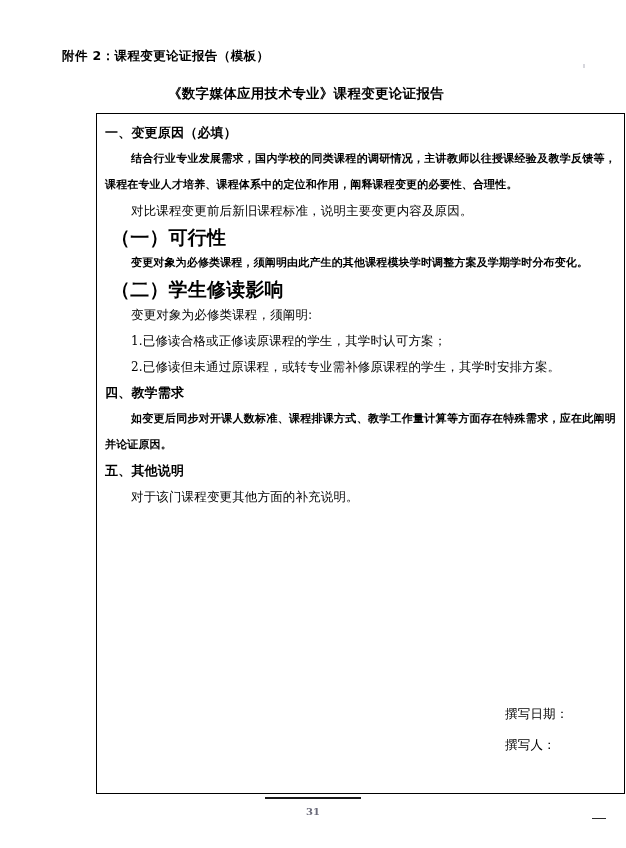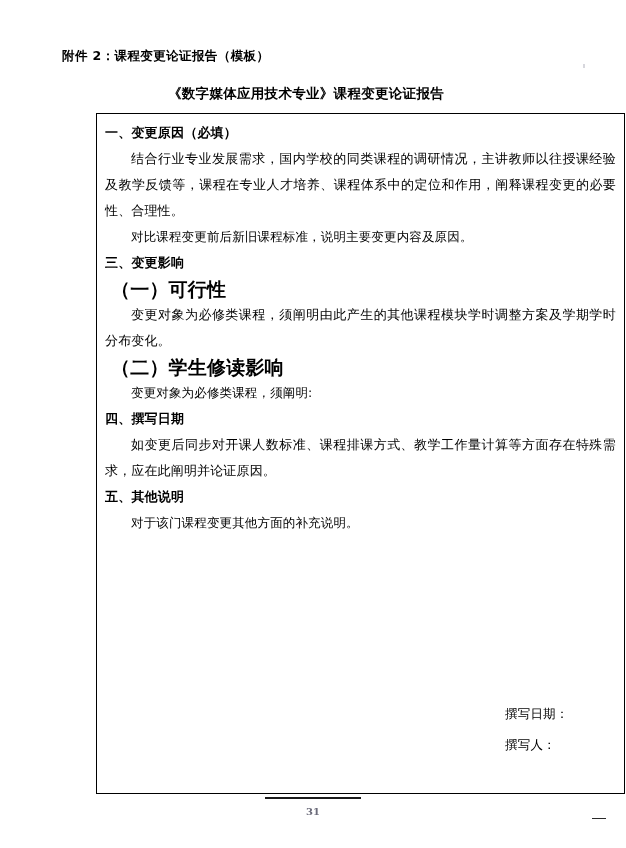--- a/index.html
+++ b/index.html
@@ -84,26 +84,27 @@
   }
   .sub-heading {
     font-size: 19px;
     font-weight: bold;
     line-height: 26px;
     letter-spacing: 0.2px;
     padding-left: 6px;
     white-space: nowrap;
   }
   .body-para {
-    font-size: 13px;
+    font-size: 11px;
     line-height: 26px;
     text-align: justify;
     text-justify: inter-ideograph;
     text-indent: 26px;
     letter-spacing: 0.15px;
+    font-weight: bold;
   }
   .list-item {
     font-size: 12.5px;
     line-height: 26px;
     padding-left: 26px;
     letter-spacing: 0.15px;
     white-space: nowrap;
   }
   .list-num {
     font-family: "DejaVu Serif", "Liberation Serif", serif;
@@ -172,31 +173,36 @@
   <div class="speck"></div>
 
   <div class="frame">
     <div class="frame-inner">
 
       <div class="sec-heading">一、变更原因（必填）</div>
       <div class="body-para">结合行业专业发展需求，国内学校的同类课程的调研情况，主讲教师以往授课经验及教学反馈等，课程在专业人才培养、课程体系中的定位和作用，阐释课程变更的必要性、合理性。</div>
 
       <div class="note-para">对比课程变更前后新旧课程标准，说明主要变更内容及原因。</div>
 
-      <div class="sec-heading">三、变更影响</div>
 
       <div class="sub-heading">（一）可行性</div>
       <div class="body-para">变更对象为必修类课程，须阐明由此产生的其他课程模块学时调整方案及学期学时分布变化。</div>
 
       <div class="sub-heading">（二）学生修读影响</div>
       <div class="note-para">变更对象为必修类课程，须阐明:</div>
 
-
-
-      <div class="sec-heading">四、撰写日期</div>
+      <div class="list-item">
+        <span class="list-num">1.</span><span>已修读合格或正修读原课程的学生，其学时认可方案；</span>
+      </div>
+
+      <div class="list-item">
+        <span class="list-num">2.</span><span>已修读但未通过原课程，或转专业需补修原课程的学生，其学时安排方案。</span>
+      </div>
+
+      <div class="sec-heading">四、教学需求</div>
       <div class="body-para">如变更后同步对开课人数标准、课程排课方式、教学工作量计算等方面存在特殊需求，应在此阐明并论证原因。</div>
 
       <div class="sec-heading">五、其他说明</div>
       <div class="note-para">对于该门课程变更其他方面的补充说明。</div>
 
       <div class="sign-block">
         <div class="sign-line">撰写日期：</div>
         <div class="sign-line">撰写人：</div>
       </div>
 

